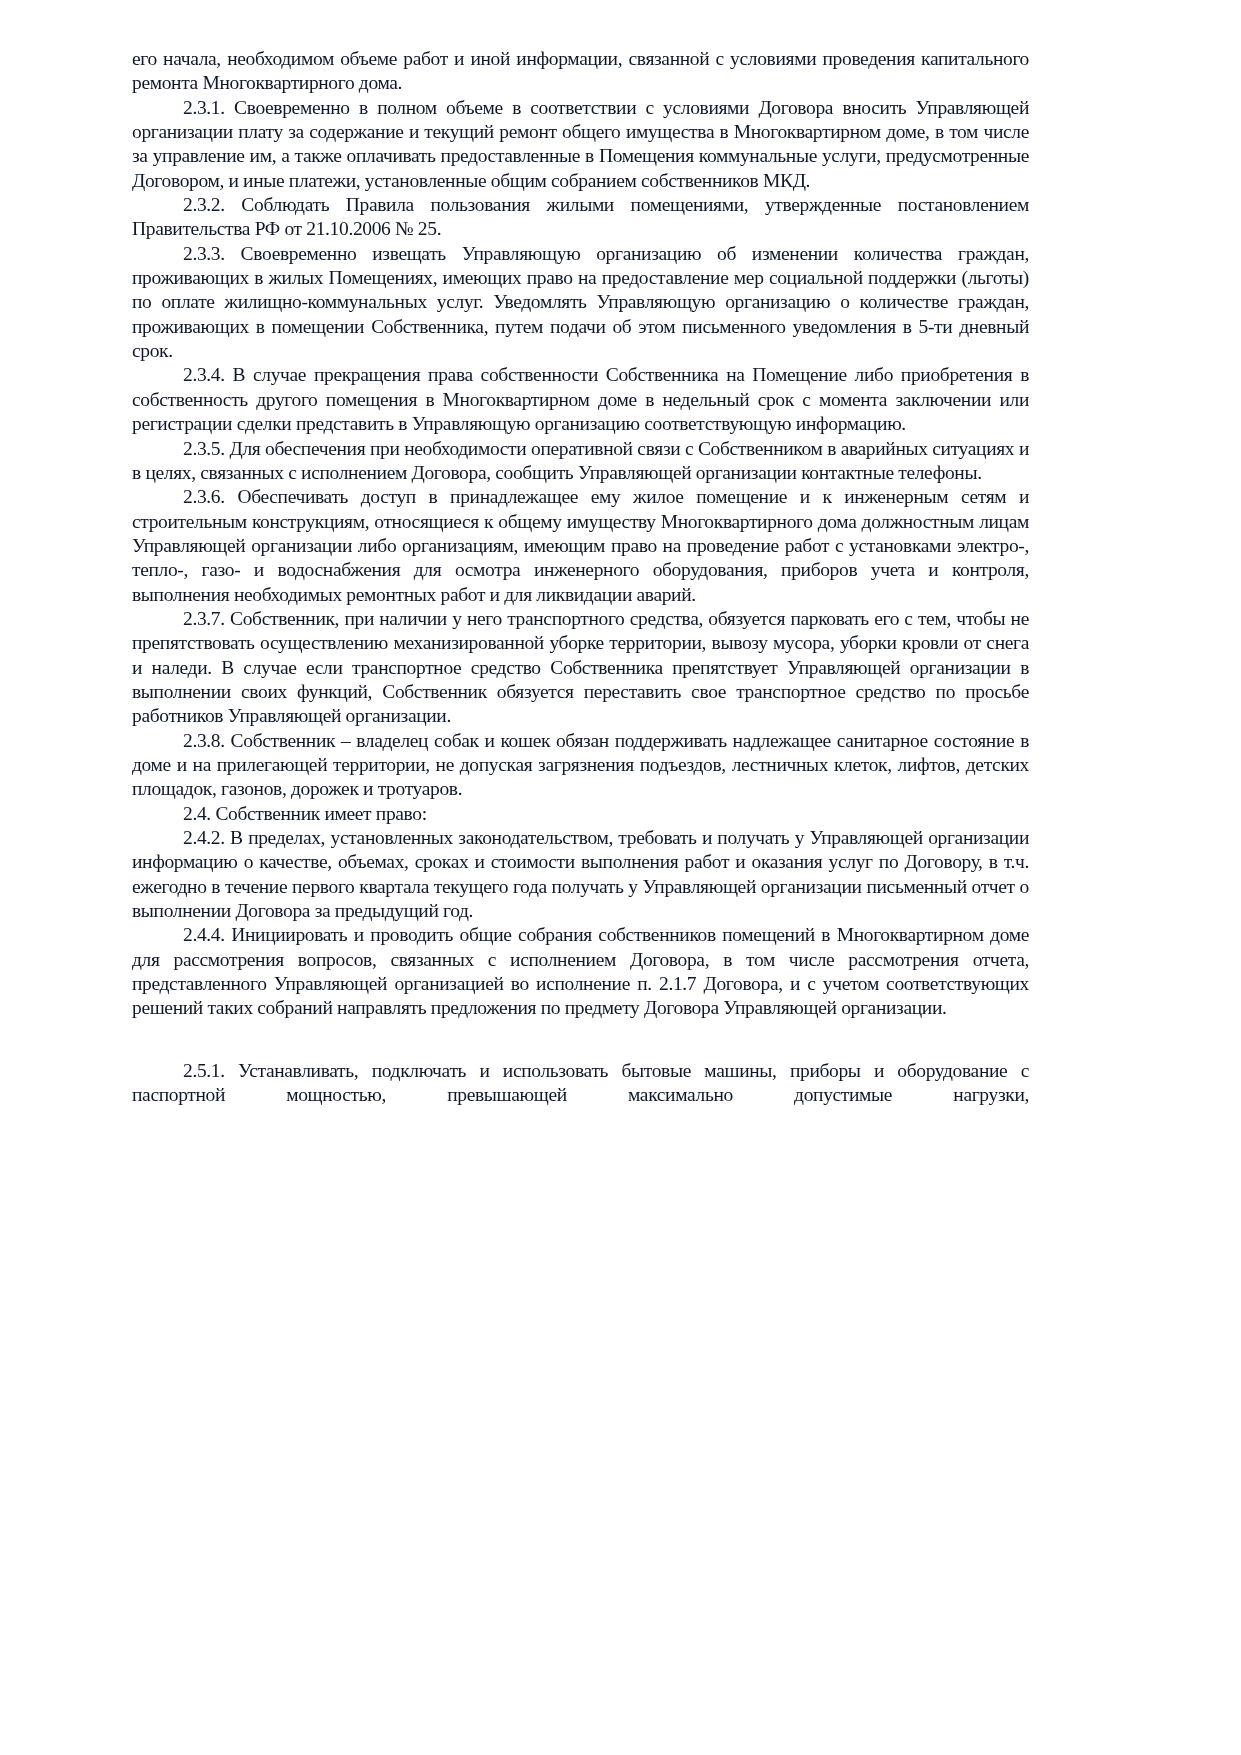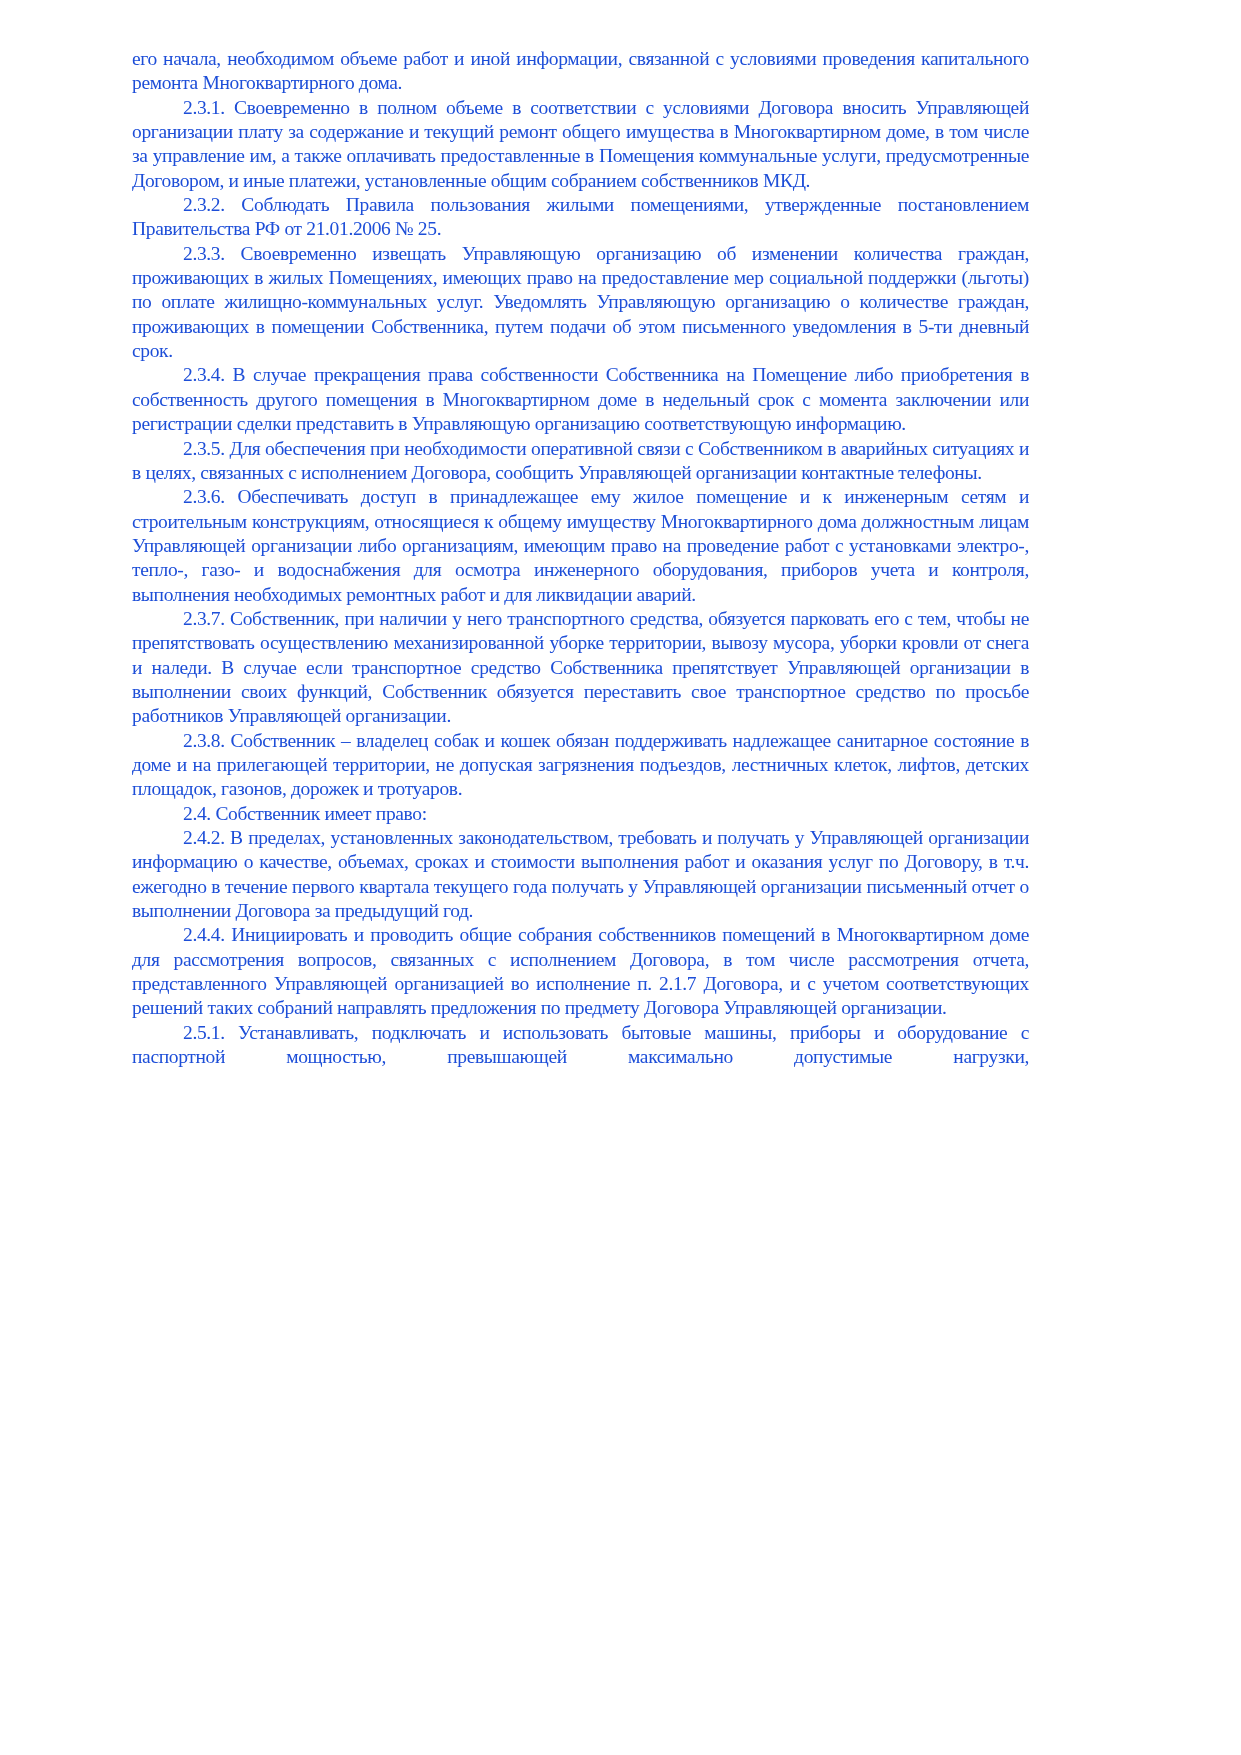--- a/index.html
+++ b/index.html
@@ -1,32 +1,32 @@
 <!DOCTYPE html>
 <html><head>
 <meta charset="utf-8">
 <style>
   html, body { margin: 0; padding: 0; background: #ffffff; }
   body { width: 1241px; height: 1755px; position: relative; overflow: hidden; }
   .page {
     position: absolute; left: 132px; top: 47px; width: 897px;
-    font-family: "Liberation Serif", serif; color: #1d4ed8;
+    font-family: "Liberation Serif", serif; color: #0f172a;
     font-size: 19.5px; line-height: 24.35px;
   }
   .p { margin: 0; text-align: justify; text-align-last: left; letter-spacing: -0.35px; word-spacing: 0px; }
   .p.ind { text-indent: 51px; }
-  .p.full { text-align-last: justify; }
+  .p.full { text-align-last: justify; margin-top: 38px; }
 </style>
 </head>
 <body>
 
 <div class="page" id="page">
     <p class="p">его начала, необходимом объеме работ и иной информации, связанной с условиями проведения капитального ремонта Многоквартирного дома.</p>
     <p class="p ind">2.3.1. Своевременно в полном объеме в соответствии с условиями Договора вносить Управляющей организации плату за содержание и текущий ремонт общего имущества в Многоквартирном доме, в том числе за управление им, а также оплачивать предоставленные в Помещения коммунальные услуги, предусмотренные Договором, и иные платежи, установленные общим собранием собственников МКД.</p>
-    <p class="p ind">2.3.2. Соблюдать Правила пользования жилыми помещениями, утвержденные постановлением Правительства РФ от 21.01.2006 № 25.</p>
+    <p class="p ind">2.3.2. Соблюдать Правила пользования жилыми помещениями, утвержденные постановлением Правительства РФ от 21.10.2006 № 25.</p>
     <p class="p ind">2.3.3. Своевременно извещать Управляющую организацию об изменении количества граждан, проживающих в жилых Помещениях, имеющих право на предоставление мер социальной поддержки (льготы) по оплате жилищно-коммунальных услуг. Уведомлять Управляющую организацию о количестве граждан, проживающих в помещении Собственника, путем подачи об этом письменного уведомления в 5-ти дневный срок.</p>
     <p class="p ind">2.3.4. В случае прекращения права собственности Собственника на Помещение либо приобретения в собственность другого помещения в Многоквартирном доме в недельный срок с момента заключении или регистрации сделки представить в Управляющую организацию соответствующую информацию.</p>
     <p class="p ind">2.3.5. Для обеспечения при необходимости оперативной связи с Собственником в аварийных ситуациях и в целях, связанных с исполнением Договора, сообщить Управляющей организации контактные телефоны.</p>
     <p class="p ind">2.3.6. Обеспечивать доступ в принадлежащее ему жилое помещение и к инженерным сетям и строительным конструкциям, относящиеся к общему имуществу Многоквартирного дома должностным лицам Управляющей организации либо организациям, имеющим право на проведение работ с установками электро-, тепло-, газо- и водоснабжения для осмотра инженерного оборудования, приборов учета и контроля, выполнения необходимых ремонтных работ и для ликвидации аварий.</p>
     <p class="p ind">2.3.7. Собственник, при наличии у него транспортного средства, обязуется парковать его с тем, чтобы не препятствовать осуществлению механизированной уборке территории, вывозу мусора, уборки кровли от снега и наледи. В случае если транспортное средство Собственника препятствует Управляющей организации в выполнении своих функций, Собственник обязуется переставить свое транспортное средство по просьбе работников Управляющей организации.</p>
     <p class="p ind">2.3.8. Собственник – владелец собак и кошек обязан поддерживать надлежащее санитарное состояние в доме и на прилегающей территории, не допуская загрязнения подъездов, лестничных клеток, лифтов, детских площадок, газонов, дорожек и тротуаров.</p>
     <p class="p ind">2.4. Собственник имеет право:</p>
     <p class="p ind">2.4.2. В пределах, установленных законодательством, требовать и получать у Управляющей организации информацию о качестве, объемах, сроках и стоимости выполнения работ и оказания услуг по Договору, в т.ч. ежегодно в течение первого квартала текущего года получать у Управляющей организации письменный отчет о выполнении Договора за предыдущий год.</p>
     <p class="p ind">2.4.4. Инициировать и проводить общие собрания собственников помещений в Многоквартирном доме для рассмотрения вопросов, связанных с исполнением Договора, в том числе рассмотрения отчета, представленного Управляющей организацией во исполнение п. 2.1.7 Договора, и с учетом соответствующих решений таких собраний направлять предложения по предмету Договора Управляющей организации.</p>
     <p class="p ind full">2.5.1. Устанавливать, подключать и использовать бытовые машины, приборы и оборудование с паспортной мощностью, превышающей максимально допустимые нагрузки,</p>

